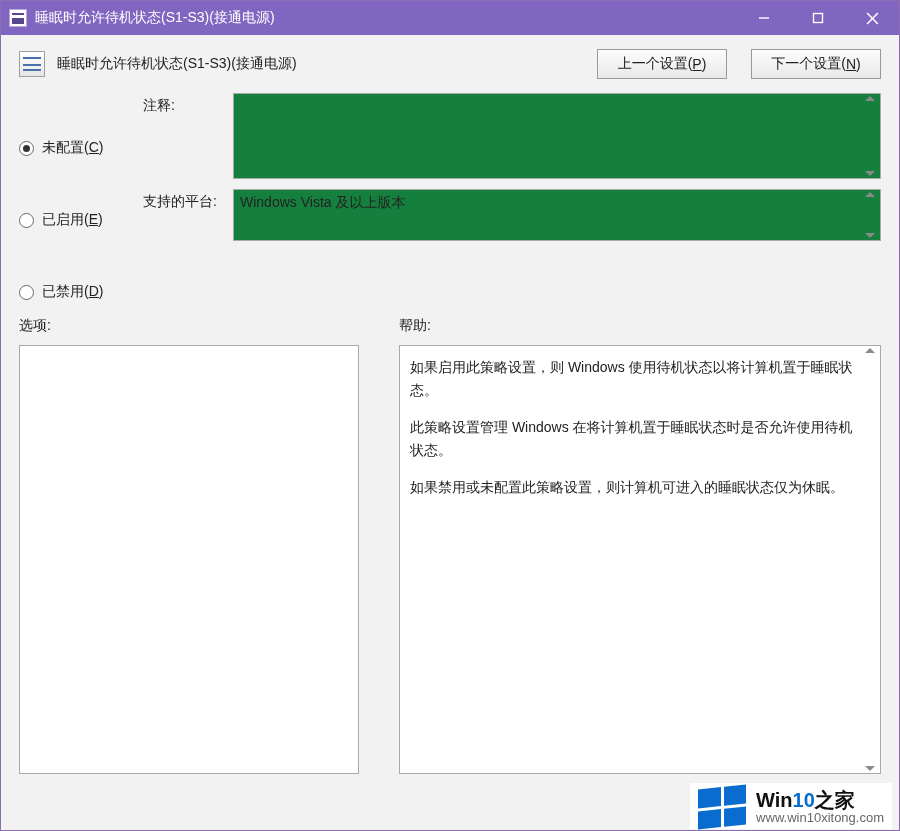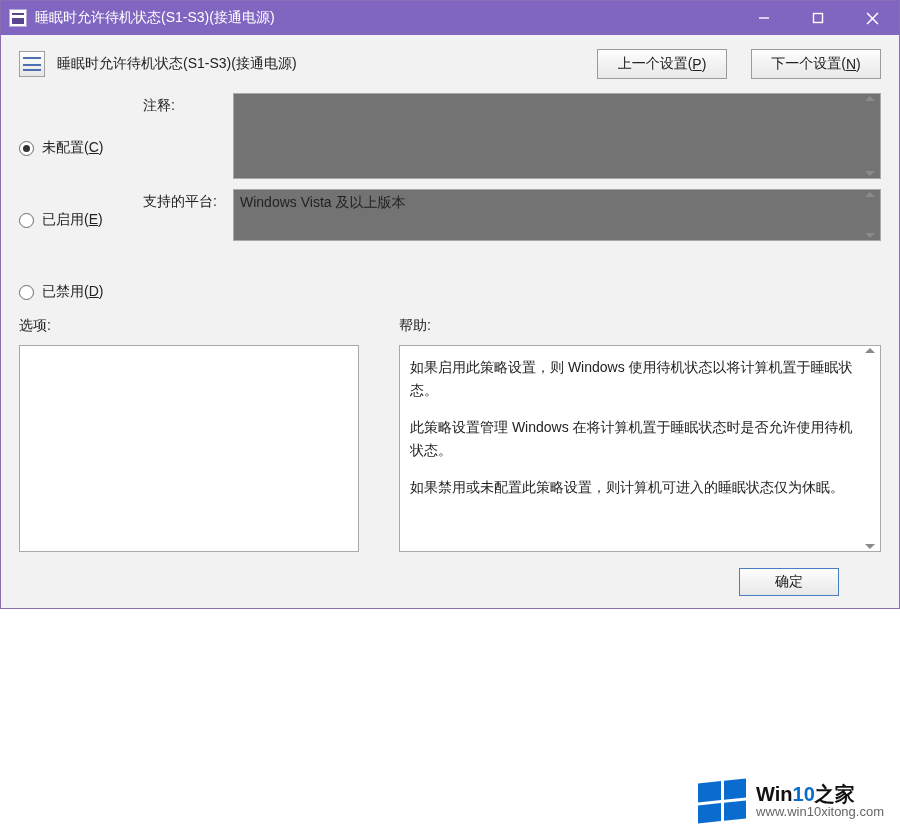--- a/index.html
+++ b/index.html
@@ -8,21 +8,21 @@
     width: 900px;
     height: 831px;
     font-family: "Microsoft YaHei", "Segoe UI", Tahoma, sans-serif;
     font-size: 14px;
     background: #fff;
     overflow: hidden;
     color: #222;
   }
   .window {
     width: 900px;
-    height: 609px;
+    height: 831px;
     box-sizing: border-box;
     border: 1px solid #8a6db3;
     display: flex;
     flex-direction: column;
     background: #f7f7f7;
   }
   .titlebar {
     height: 34px;
     background: #8066c0;
     color: #fff;
@@ -179,21 +179,21 @@
   }
   .field-row .field-label {
     width: 90px;
     padding-top: 4px;
     color: #222;
     text-align: left;
   }
   .textbox {
     flex: 1;
     border: 1px solid #a9a9a9;
-    background: #737373;
+    background: #15803d;
     box-sizing: border-box;
     position: relative;
     padding: 4px 20px 4px 6px;
     overflow: hidden;
   }
   .textbox.comment { height: 86px; }
   .textbox.platform { height: 52px; }
   .scroll-arrows {
     position: absolute;
     right: 2px; top: 0; bottom: 0;
@@ -267,21 +267,21 @@
     display: flex;
     align-items: center;
     justify-content: center;
     font-size: 14px;
     color: #222;
   }
 
   .watermark {
     position: absolute;
     right: 8px;
-    bottom: 8px;
+    bottom: 2px;
     display: flex;
     align-items: center;
     gap: 10px;
     background: #fff;
     padding: 4px 8px 2px 8px;
   }
   .win-logo {
     width: 48px; height: 40px;
     display: grid;
     grid-template-columns: 1fr 1fr;

